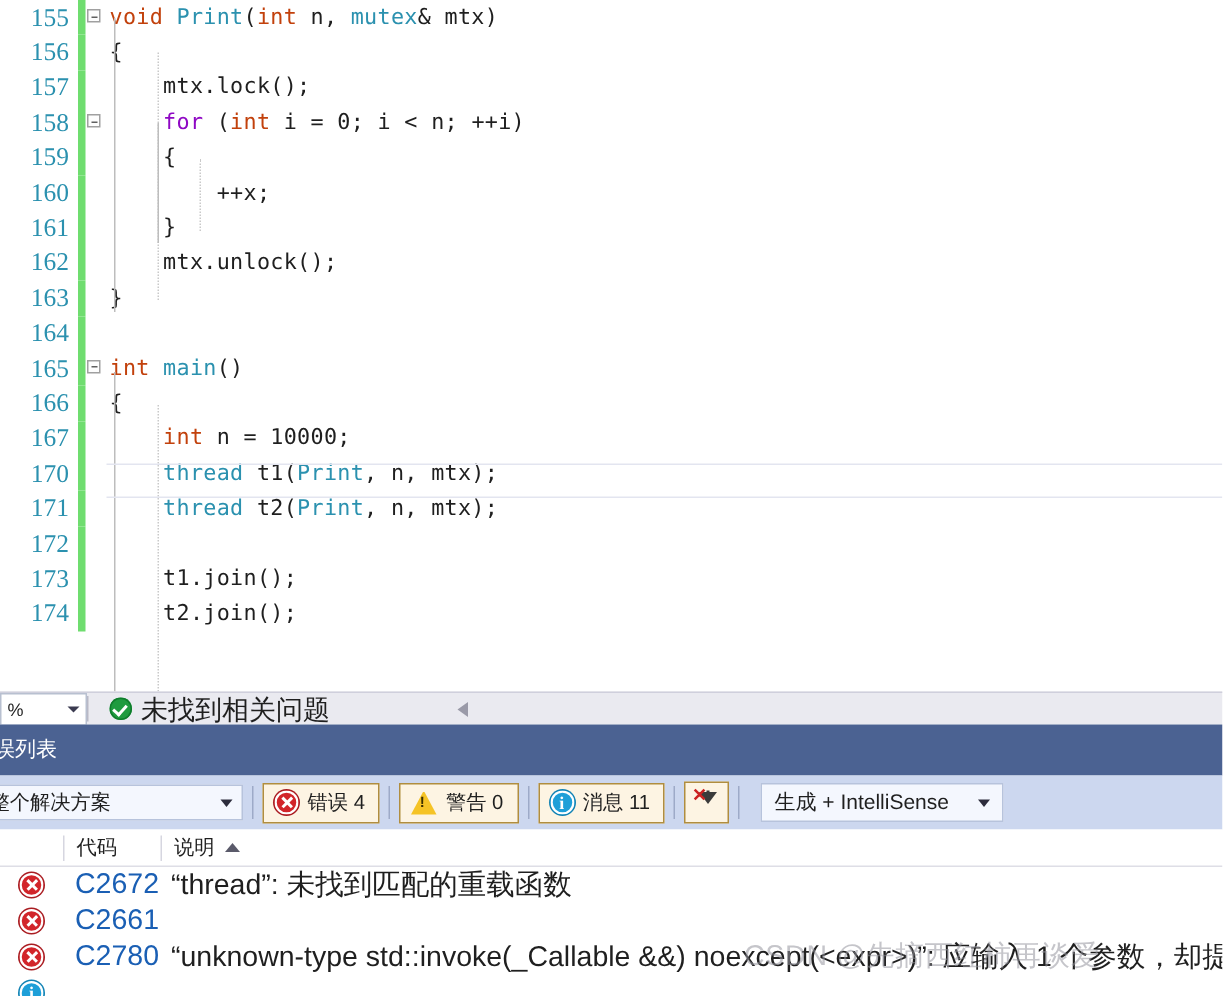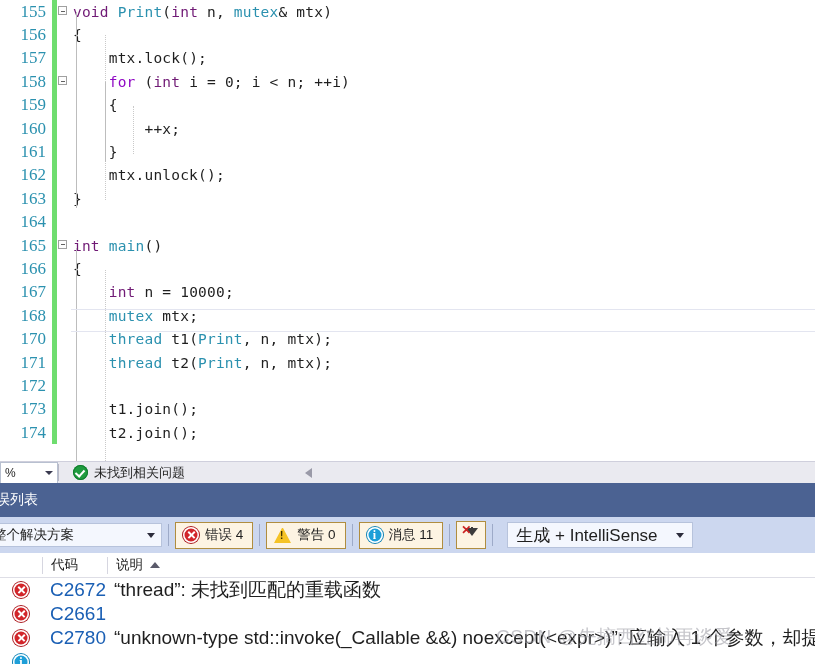--- a/index.html
+++ b/index.html
@@ -59,21 +59,21 @@
     position: absolute; left: 1.5px; top: 3.5px;
     width: 4px; height: 1px; background: #606060;
   }
   .code-text {
     font-family: "DejaVu Sans Mono", monospace;
     font-size: 14.5px;
     color: #1f1f1f;
     letter-spacing: 0.2px;
     padding-left: 2px;
   }
-  .kw       { color: #701a75; }
+  .kw       { color: #c2410c; }
   .kwf      { color: #8f08c4; }
   .type     { color: #2b91af; }
   .num      { color: #1f1f1f; }
   .plain    { color: #1f1f1f; }
 
   
   .vguide {
     position: absolute;
     width: 0px;
     border-left: 1px dotted #c9c9c9;
@@ -108,21 +108,21 @@
     border-left: 4px solid transparent;
     border-right: 4px solid transparent;
     border-top: 4px solid #3b3b50;
   }
   .status-sep {
     width: 1px; background: #b9b9c6; margin: 2px 0;
   }
   .issue-status {
     display: flex; align-items: center; gap: 6px;
     padding-left: 14px;
-    font-size: 13px; color: #1f1f1f;
+    font-size: 18px; color: #1f1f1f;
   }
   .ok-badge {
     width: 15px; height: 15px; border-radius: 50%;
     background: #1f9b3f; position: relative;
     box-shadow: inset 0 0 0 1px #0f7d2c;
   }
   .ok-badge::after {
     content: "";
     position: absolute; left: 3.5px; top: 3px;
     width: 4px; height: 7px;
@@ -252,28 +252,28 @@
     left: -1px; top: -9px; width: 2px; height: 6px;
     background: #3b3b3b;
   }
   .filter-btn .xmark {
     position: absolute; left: 4px; top: 2px;
     color: #cc2222; font-weight: bold; font-size: 12px;
     line-height: 12px;
     font-family: "Liberation Sans", sans-serif;
   }
   .build-combo {
-    width: 186px; height: 26px;
+    width: 162px; height: 26px;
     margin-left: 8px;
     background: #f4f7fe;
     border: 1px solid #b7c3dc;
     display: flex; align-items: center;
     justify-content: space-between;
     padding: 0 8px;
-    font-size: 17px; color: #1f1f1f;
+    font-size: 14px; color: #1f1f1f;
   }
   .build-combo .caret {
     width: 0; height: 0;
     border-left: 4px solid transparent;
     border-right: 4px solid transparent;
     border-top: 5px solid #2c2c3c;
   }
 
   
   .el-colhead {
@@ -329,21 +329,20 @@
         <div class="code-row"><div class="gutter-num">158</div><div class="change-bar"></div><div class="glyph-col"><div class="fold-box"></div></div><div class="code-text">    <span class="kwf">for</span><span class="plain"> </span><span class="plain">(</span><span class="kw">int</span><span class="plain"> </span><span class="plain">i</span><span class="plain"> </span><span class="plain">=</span><span class="plain"> </span><span class="num">0</span><span class="plain">;</span><span class="plain"> </span><span class="plain">i</span><span class="plain"> </span><span class="plain">&lt;</span><span class="plain"> </span><span class="plain">n</span><span class="plain">;</span><span class="plain"> </span><span class="plain">+</span><span class="plain">+</span><span class="plain">i</span><span class="plain">)</span></div></div>
         <div class="code-row"><div class="gutter-num">159</div><div class="change-bar"></div><div class="glyph-col"></div><div class="code-text">    <span class="plain">{</span></div></div>
         <div class="code-row"><div class="gutter-num">160</div><div class="change-bar"></div><div class="glyph-col"></div><div class="code-text">        <span class="plain">+</span><span class="plain">+</span><span class="plain">x</span><span class="plain">;</span></div></div>
         <div class="code-row"><div class="gutter-num">161</div><div class="change-bar"></div><div class="glyph-col"></div><div class="code-text">    <span class="plain">}</span></div></div>
         <div class="code-row"><div class="gutter-num">162</div><div class="change-bar"></div><div class="glyph-col"></div><div class="code-text">    <span class="plain">mtx</span><span class="plain">.</span><span class="plain">unlock</span><span class="plain">(</span><span class="plain">)</span><span class="plain">;</span></div></div>
         <div class="code-row"><div class="gutter-num">163</div><div class="change-bar"></div><div class="glyph-col"></div><div class="code-text"><span class="plain">}</span></div></div>
         <div class="code-row"><div class="gutter-num">164</div><div class="change-bar"></div><div class="glyph-col"></div><div class="code-text"></div></div>
         <div class="code-row"><div class="gutter-num">165</div><div class="change-bar"></div><div class="glyph-col"><div class="fold-box"></div></div><div class="code-text"><span class="kw">int</span><span class="plain"> </span><span class="type">main</span><span class="plain">(</span><span class="plain">)</span></div></div>
         <div class="code-row"><div class="gutter-num">166</div><div class="change-bar"></div><div class="glyph-col"></div><div class="code-text"><span class="plain">{</span></div></div>
         <div class="code-row"><div class="gutter-num">167</div><div class="change-bar"></div><div class="glyph-col"></div><div class="code-text">    <span class="kw">int</span><span class="plain"> </span><span class="plain">n</span><span class="plain"> </span><span class="plain">=</span><span class="plain"> </span><span class="num">10000</span><span class="plain">;</span></div></div>
-        <div class="code-row"><div class="gutter-num">168</div><div class="change-bar"></div><div class="glyph-col"></div><div class="code-text">    <span class="type">mutex</span><span class="plain"> </span><span class="plain">mtx</span><span class="plain">;</span></div></div>
         <div class="code-row"><div class="gutter-num">170</div><div class="change-bar"></div><div class="glyph-col"></div><div class="code-text">    <span class="type">thread</span><span class="plain"> </span><span class="plain">t1</span><span class="plain">(</span><span class="type">Print</span><span class="plain">,</span><span class="plain"> </span><span class="plain">n</span><span class="plain">,</span><span class="plain"> </span><span class="plain">mtx</span><span class="plain">)</span><span class="plain">;</span></div></div>
         <div class="code-row"><div class="gutter-num">171</div><div class="change-bar"></div><div class="glyph-col"></div><div class="code-text">    <span class="type">thread</span><span class="plain"> </span><span class="plain">t2</span><span class="plain">(</span><span class="type">Print</span><span class="plain">,</span><span class="plain"> </span><span class="plain">n</span><span class="plain">,</span><span class="plain"> </span><span class="plain">mtx</span><span class="plain">)</span><span class="plain">;</span></div></div>
         <div class="code-row"><div class="gutter-num">172</div><div class="change-bar"></div><div class="glyph-col"></div><div class="code-text"></div></div>
         <div class="code-row"><div class="gutter-num">173</div><div class="change-bar"></div><div class="glyph-col"></div><div class="code-text">    <span class="plain">t1</span><span class="plain">.</span><span class="plain">join</span><span class="plain">(</span><span class="plain">)</span><span class="plain">;</span></div></div>
         <div class="code-row"><div class="gutter-num">174</div><div class="change-bar"></div><div class="glyph-col"></div><div class="code-text">    <span class="plain">t2</span><span class="plain">.</span><span class="plain">join</span><span class="plain">(</span><span class="plain">)</span><span class="plain">;</span></div></div>
       </div>
 
     <div class="vguide solid" style="left:76px; top:12px; height:196px;"></div>
     <div class="vguide" style="left:105px; top:35px; height:165px;"></div>
     <div class="vguide solid" style="left:105px; top:82px; height:80px;"></div>

